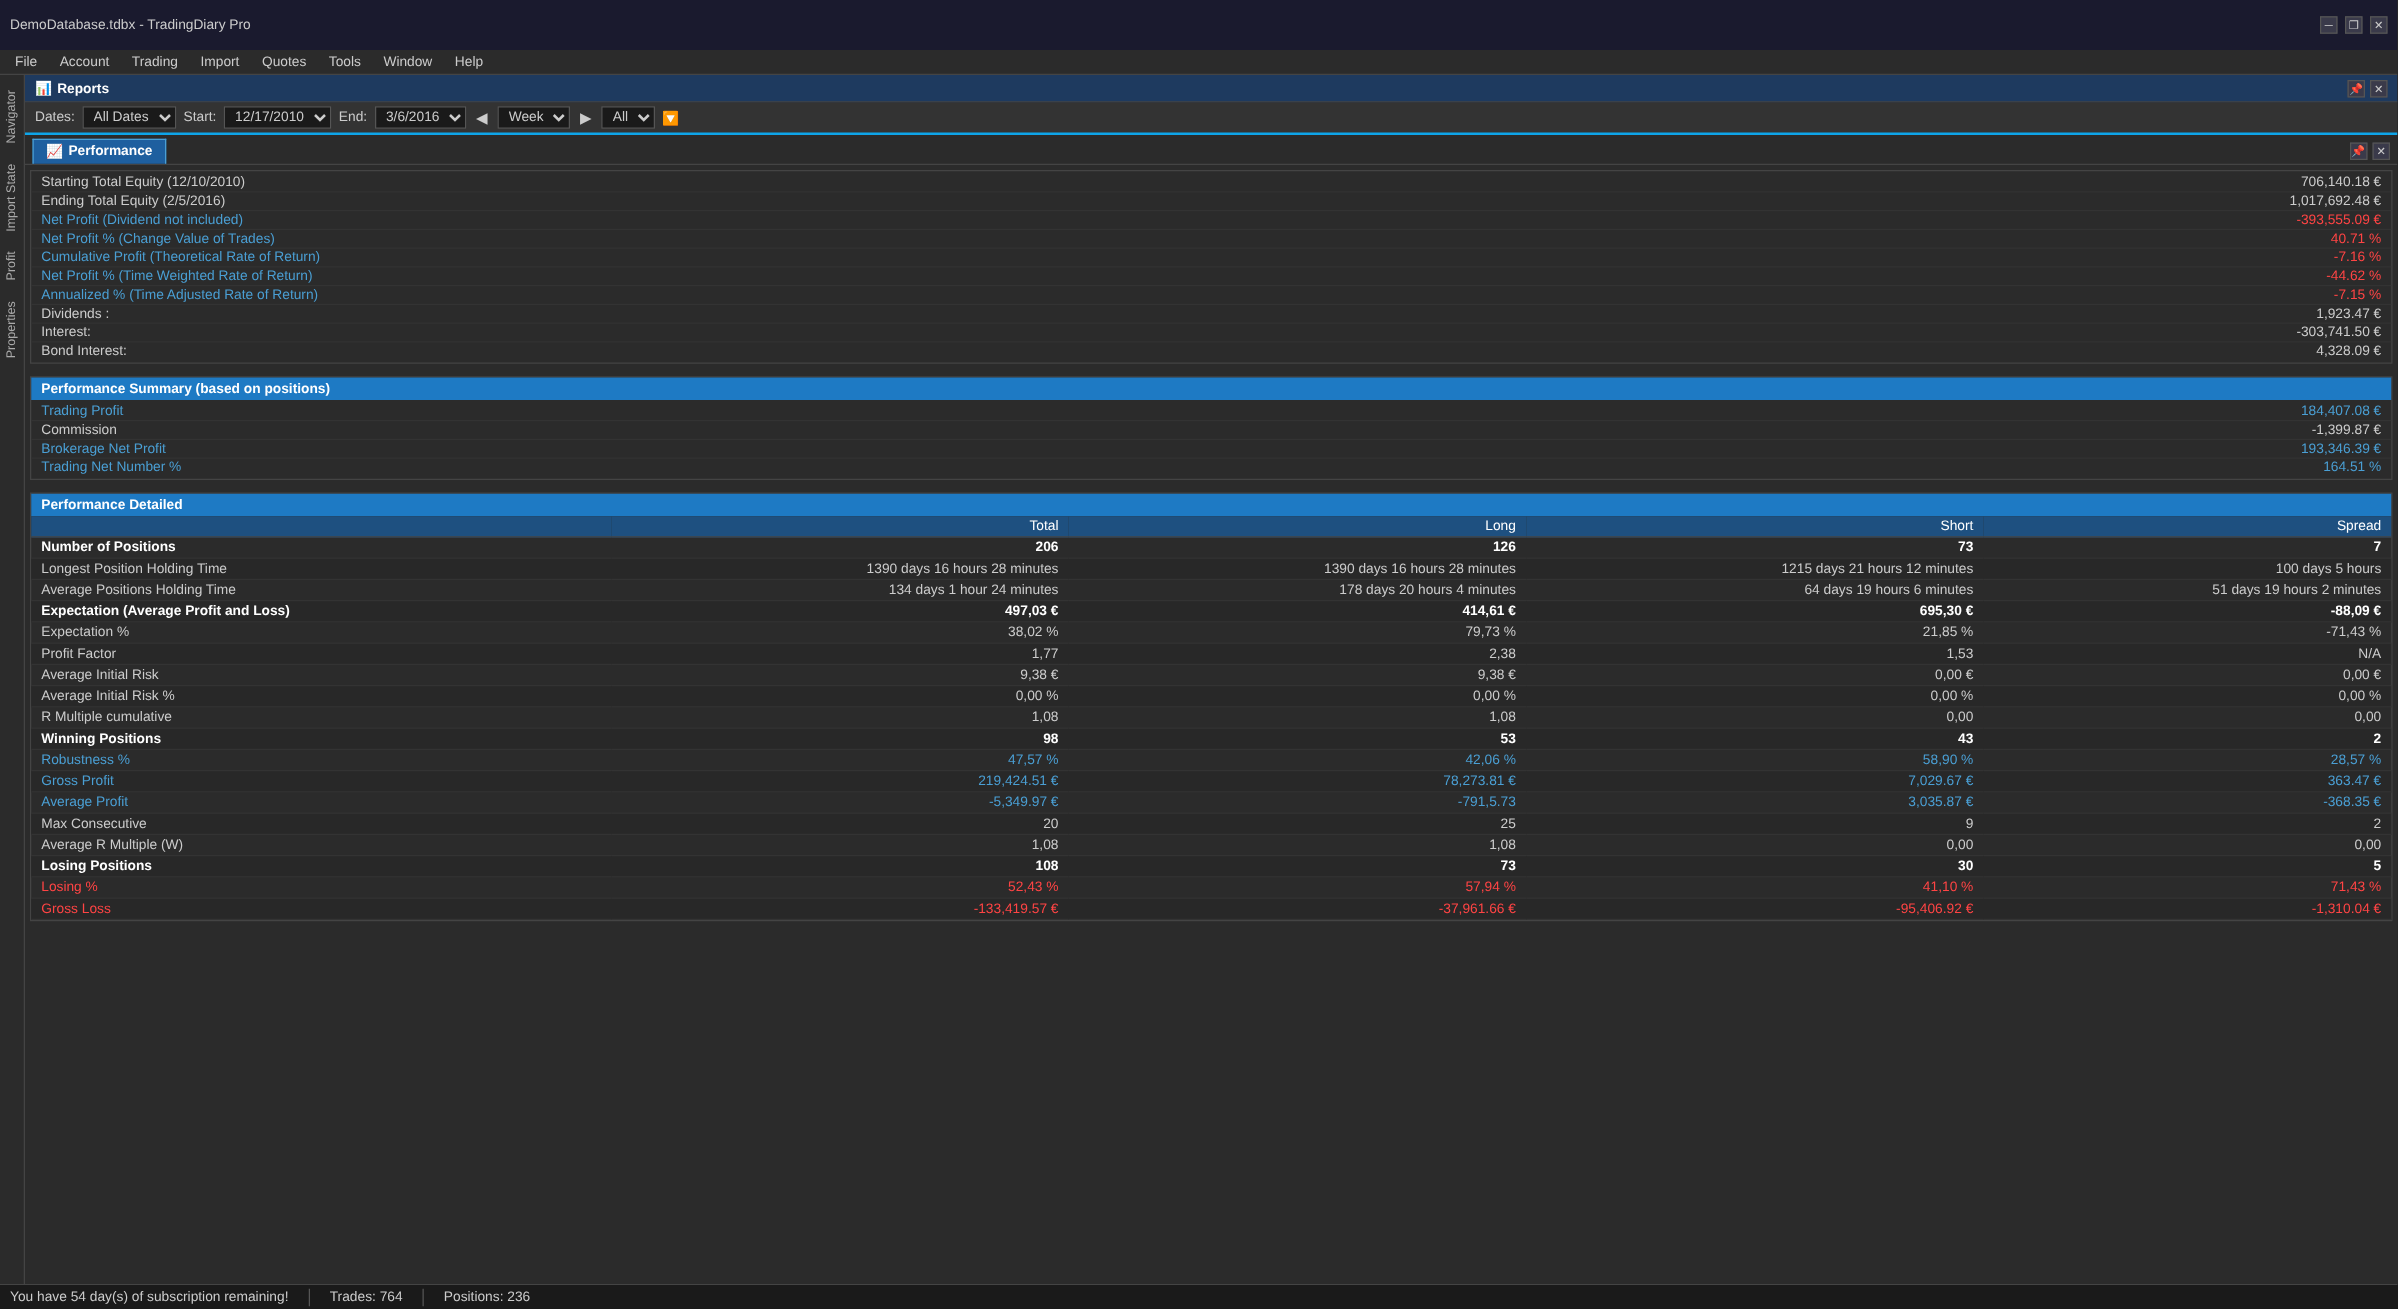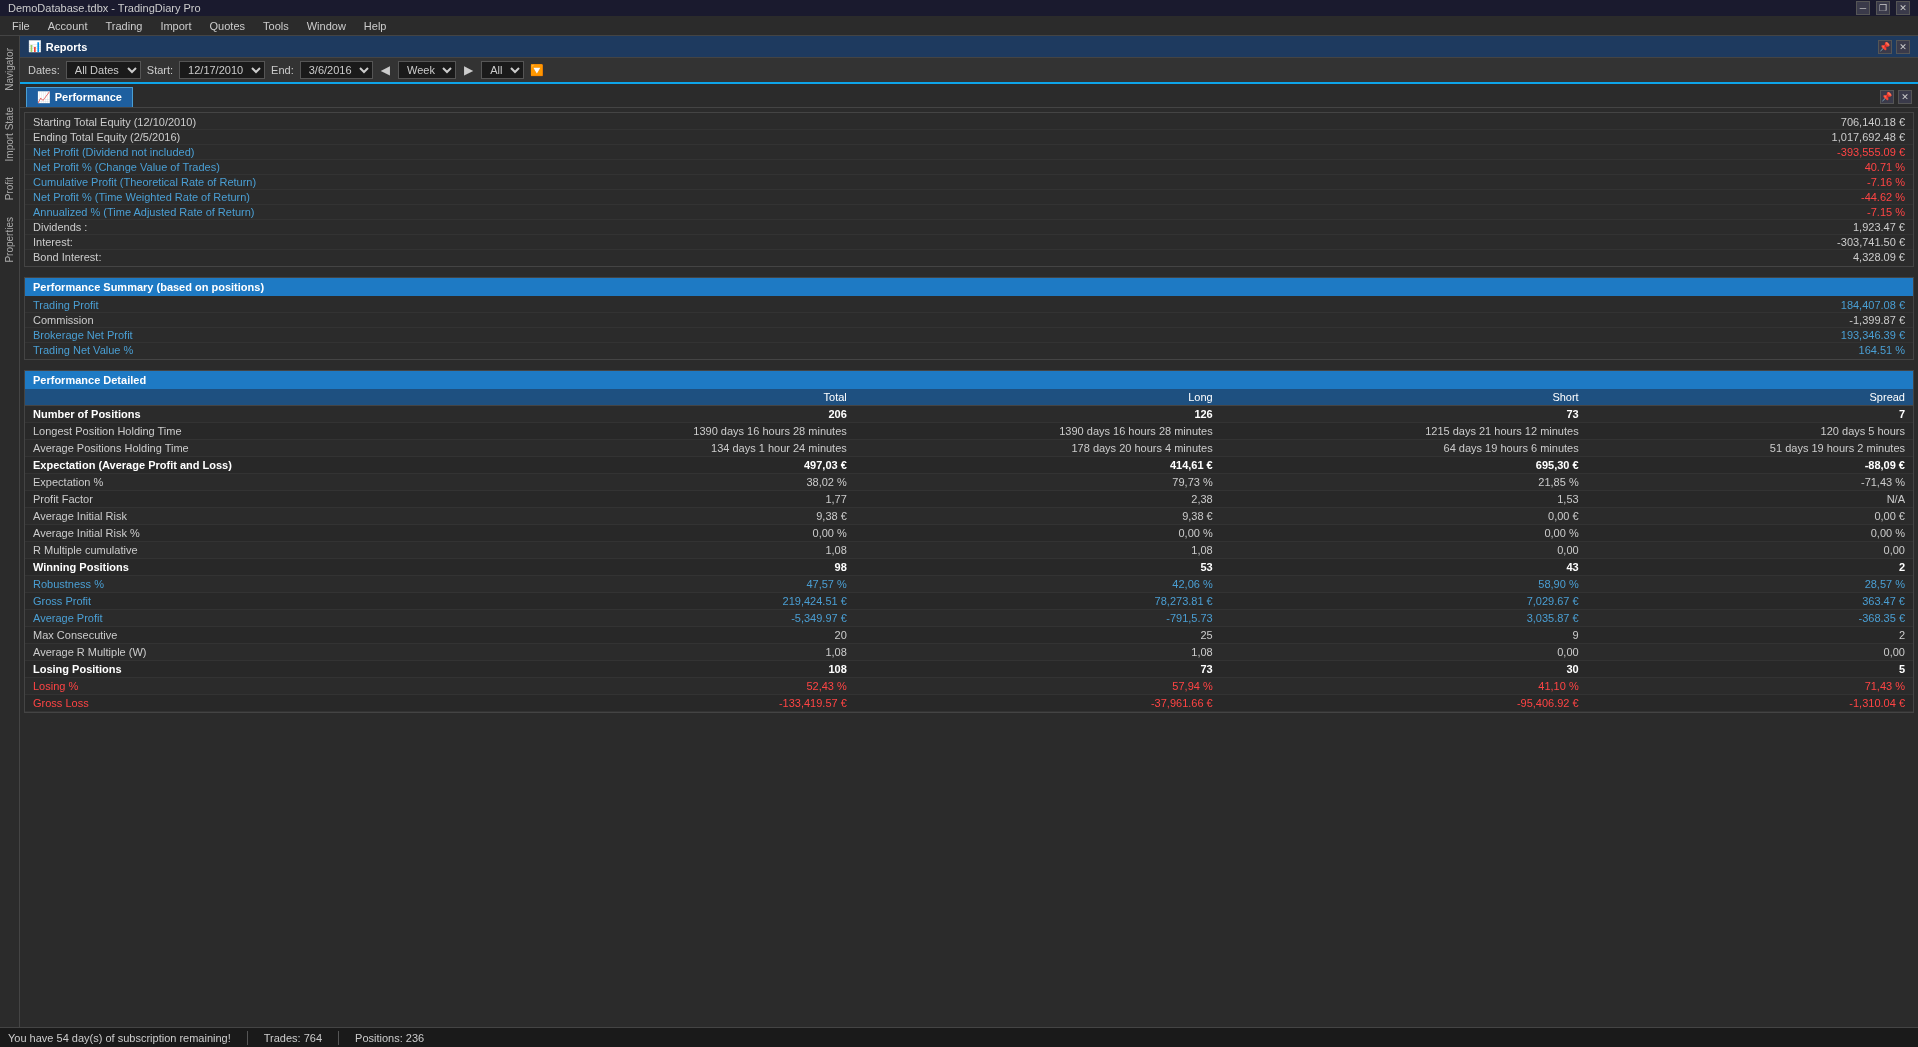--- a/index.html
+++ b/index.html
@@ -9,21 +9,21 @@
       background: #2b2b2b;
       color: #cccccc;
       width: 1918px;
       height: 1047px;
       overflow: hidden;
     }
 
     
     .title-bar {
       background: #1a1a2e;
-      height: 16px;
+      height: 40px;
       display: flex;
       align-items: center;
       justify-content: space-between;
       padding: 0 8px;
       color: #cccccc;
       font-size: 11px;
     }
     .title-bar-controls {
       display: flex;
       gap: 6px;
@@ -422,21 +422,21 @@
           </div>
           <div class="data-row">
             <span class="label">Commission</span>
             <span class="value">-1,399.87 €</span>
           </div>
           <div class="data-row">
             <span class="label blue">Brokerage Net Profit</span>
             <span class="value blue">193,346.39 €</span>
           </div>
           <div class="data-row">
-            <span class="label blue">Trading Net Value %</span>
+            <span class="label blue">Trading Net Number %</span>
             <span class="value blue">164.51 %</span>
           </div>
 
         </div>
       </div>
 
       <div class="detail-section">
         <div class="detail-header">Performance Detailed</div>
         <table class="detail-table">
           <thead>
@@ -454,21 +454,21 @@
               <td>206</td>
               <td>126</td>
               <td>73</td>
               <td>7</td>
             </tr>
             <tr>
               <td>Longest Position Holding Time</td>
               <td>1390 days 16 hours 28 minutes</td>
               <td>1390 days 16 hours 28 minutes</td>
               <td>1215 days 21 hours 12 minutes</td>
-              <td>120 days 5 hours</td>
+              <td>100 days 5 hours</td>
             </tr>
             <tr>
               <td>Average Positions Holding Time</td>
               <td>134 days 1 hour 24 minutes</td>
               <td>178 days 20 hours 4 minutes</td>
               <td>64 days 19 hours 6 minutes</td>
               <td>51 days 19 hours 2 minutes</td>
             </tr>
             <tr class="bold">
               <td>Expectation (Average Profit and Loss)</td>

